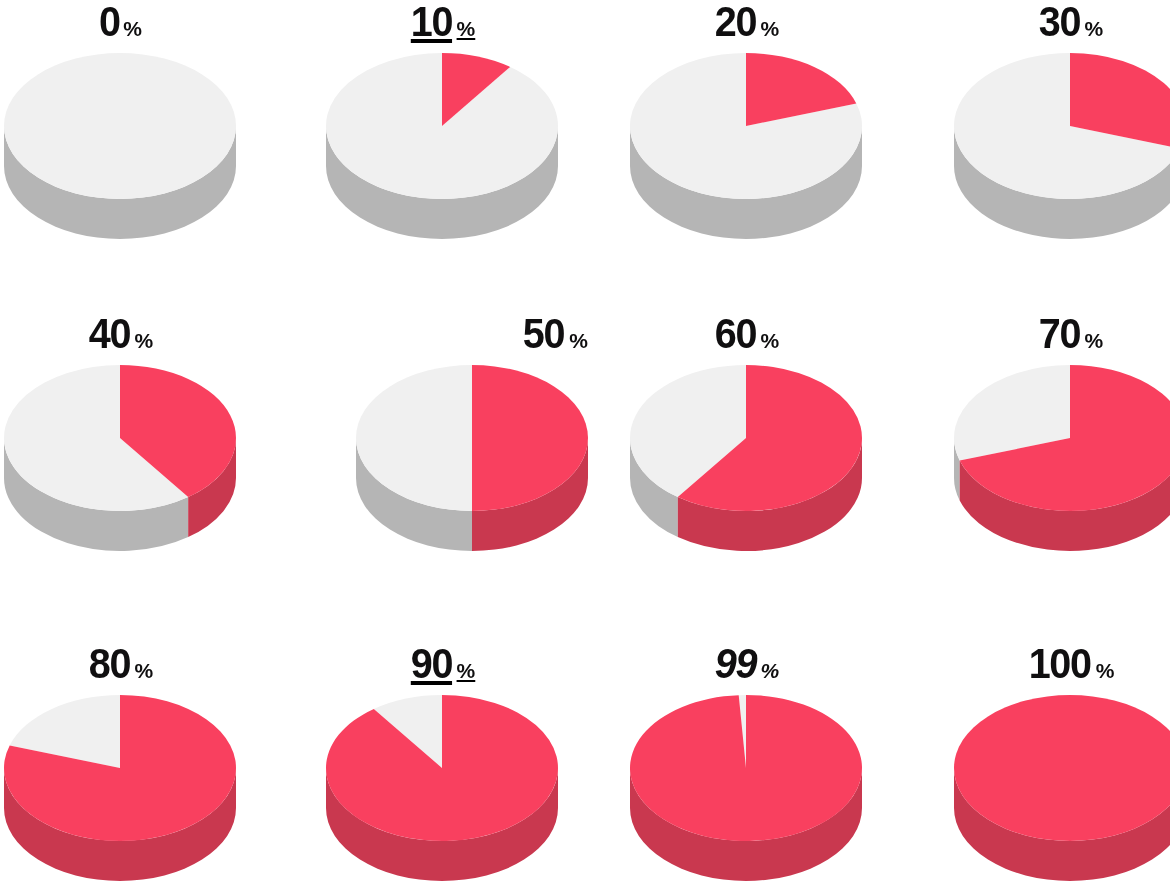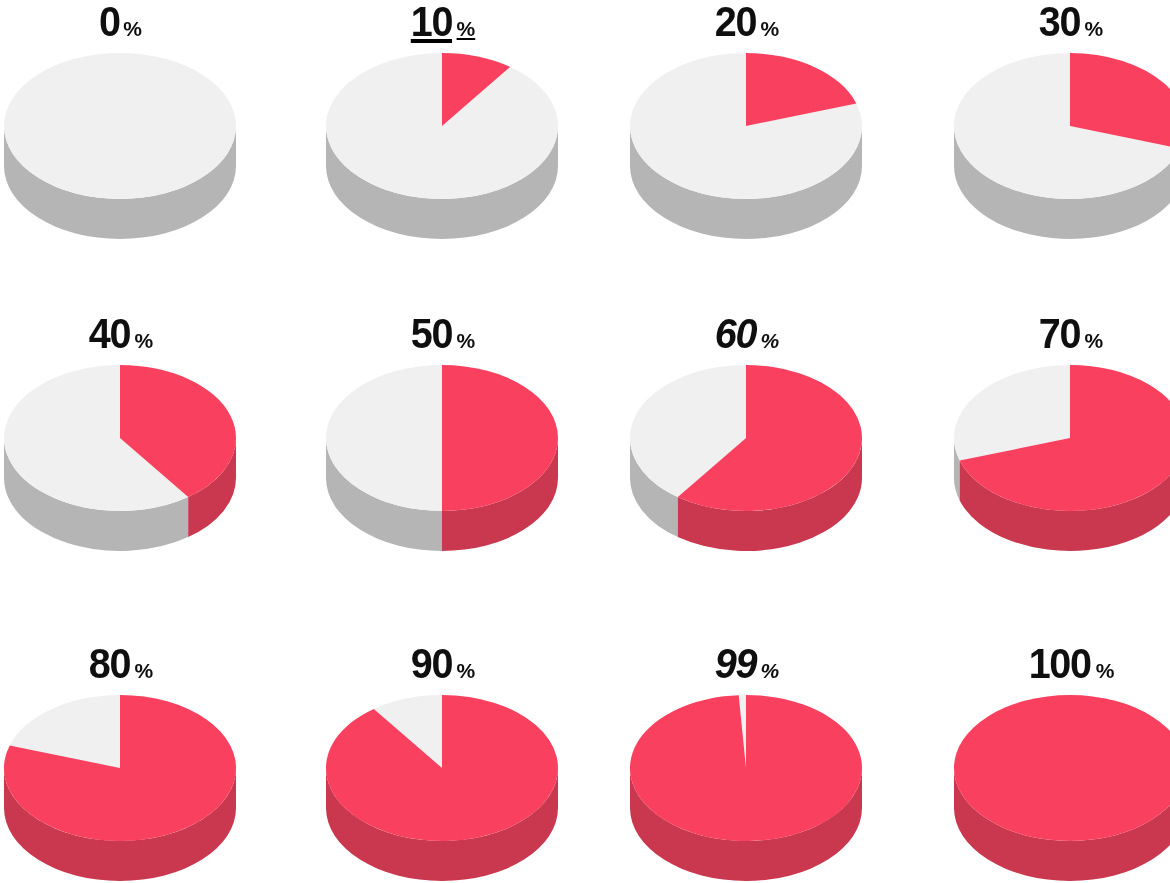--- a/index.html
+++ b/index.html
@@ -115,35 +115,35 @@
       </div>
       <div class="pie-wrap">
         <svg viewBox="0 0 232 175">
           <path d="M 184.18308926592687 135.05824058937117 A 116 73 0 0 1 0 76.00000000000001 L 0 116.00000000000001 A 116 73 0 0 0 184.18308926592687 175.05824058937117 Z" fill="#B5B5B5"></path>
           <path d="M 232 76 A 116 73 0 0 1 184.18308926592687 135.05824058937117 L 184.18308926592687 175.05824058937117 A 116 73 0 0 0 232 116 Z" fill="#C9384F"></path>
           <path d="M 116 76 L 184.18308926592687 135.05824058937117 A 116 73 0 1 1 115.99999999999999 3 Z" fill="#F0F0F0"></path>
           <path d="M 116 76 L 116 3 A 116 73 0 0 1 184.18308926592687 135.05824058937117 Z" fill="#F9405F"></path>
         </svg>
       </div>
     </div>
-    <div class="chart-cell" style="left: 296px; top: 312px;">
+    <div class="chart-cell" style="left: 296px; top: 312px; align-items: flex-end;">
       <div class="chart-label">
         <span class="label-number">50</span>
         <span class="label-percent">%</span>
       </div>
       <div class="pie-wrap">
         <svg viewBox="0 0 232 175">
           <path d="M 116 149 A 116 73 0 0 1 0 76.00000000000001 L 0 116.00000000000001 A 116 73 0 0 0 116 189 Z" fill="#B5B5B5"></path>
           <path d="M 232 76 A 116 73 0 0 1 116 149 L 116 189 A 116 73 0 0 0 232 116 Z" fill="#C9384F"></path>
           <path d="M 116 76 L 116 149 A 116 73 0 0 1 115.99999999999999 3 Z" fill="#F0F0F0"></path>
           <path d="M 116 76 L 116 3 A 116 73 0 0 1 116 149 Z" fill="#F9405F"></path>
         </svg>
       </div>
     </div>
-    <div class="chart-cell" style="left: 600px; top: 312px; font-style: italic;">
+    <div class="chart-cell" style="left: 600px; top: 312px;">
       <div class="chart-label">
         <span class="label-number">60</span>
         <span class="label-percent">%</span>
       </div>
       <div class="pie-wrap">
         <svg viewBox="0 0 232 175">
           <path d="M 47.81691073407313 135.05824058937117 A 116 73 0 0 1 0 76.00000000000001 L 0 116.00000000000001 A 116 73 0 0 0 47.81691073407313 175.05824058937117 Z" fill="#B5B5B5"></path>
           <path d="M 232 76 A 116 73 0 0 1 47.81691073407313 135.05824058937117 L 47.81691073407313 175.05824058937117 A 116 73 0 0 0 232 116 Z" fill="#C9384F"></path>
           <path d="M 116 76 L 47.81691073407313 135.05824058937117 A 116 73 0 0 1 115.99999999999999 3 Z" fill="#F0F0F0"></path>
           <path d="M 116 76 L 116 3 A 116 73 0 1 1 47.81691073407313 135.05824058937117 Z" fill="#F9405F"></path>
@@ -170,21 +170,21 @@
         <span class="label-percent">%</span>
       </div>
       <div class="pie-wrap">
         <svg viewBox="0 0 232 175">
           <path d="M 232 76 A 116 73 0 0 1 0 76.00000000000001 L 0 116.00000000000001 A 116 73 0 0 0 232 116 Z" fill="#C9384F"></path>
           <path d="M 116 76 L 5.6774441097621775 53.44175941062885 A 116 73 0 0 1 115.99999999999999 3 Z" fill="#F0F0F0"></path>
           <path d="M 116 76 L 116 3 A 116 73 0 1 1 5.6774441097621775 53.44175941062885 Z" fill="#F9405F"></path>
         </svg>
       </div>
     </div>
-    <div class="chart-cell" style="left: 296px; top: 642px;">
+    <div class="chart-cell" style="left: 296px; top: 642px; text-decoration: underline;">
       <div class="chart-label">
         <span class="label-number">90</span>
         <span class="label-percent">%</span>
       </div>
       <div class="pie-wrap">
         <svg viewBox="0 0 232 175">
           <path d="M 232 76 A 116 73 0 0 1 0 76.00000000000001 L 0 116.00000000000001 A 116 73 0 0 0 232 116 Z" fill="#C9384F"></path>
           <path d="M 116 76 L 47.816910734073105 16.941759410628848 A 116 73 0 0 1 115.99999999999999 3 Z" fill="#F0F0F0"></path>
           <path d="M 116 76 L 116 3 A 116 73 0 1 1 47.816910734073105 16.941759410628848 Z" fill="#F9405F"></path>
         </svg>

